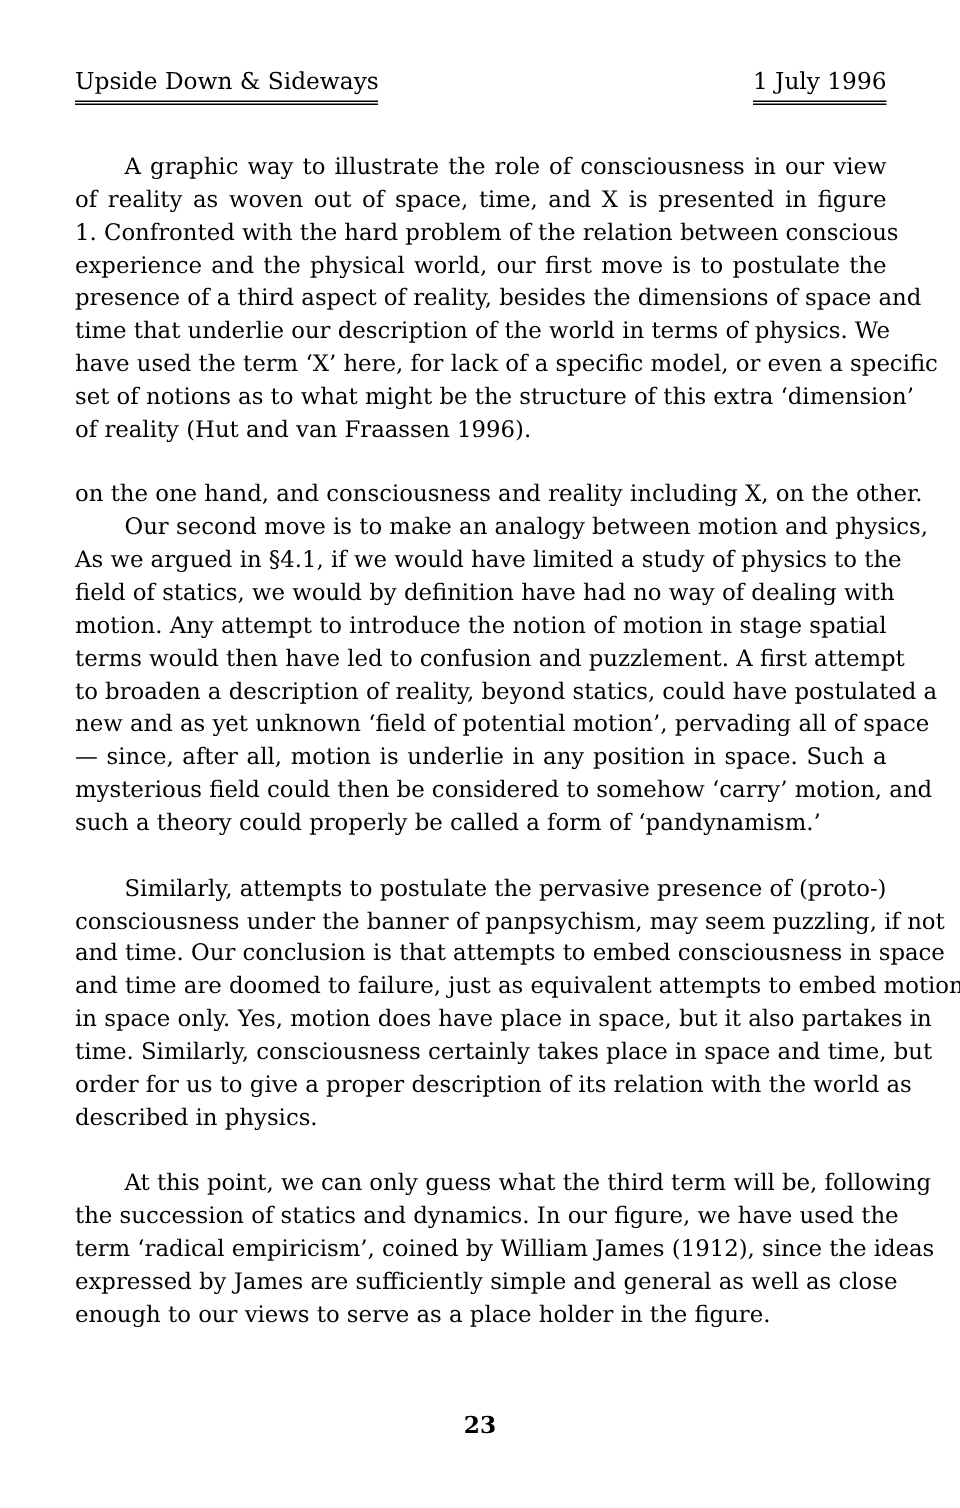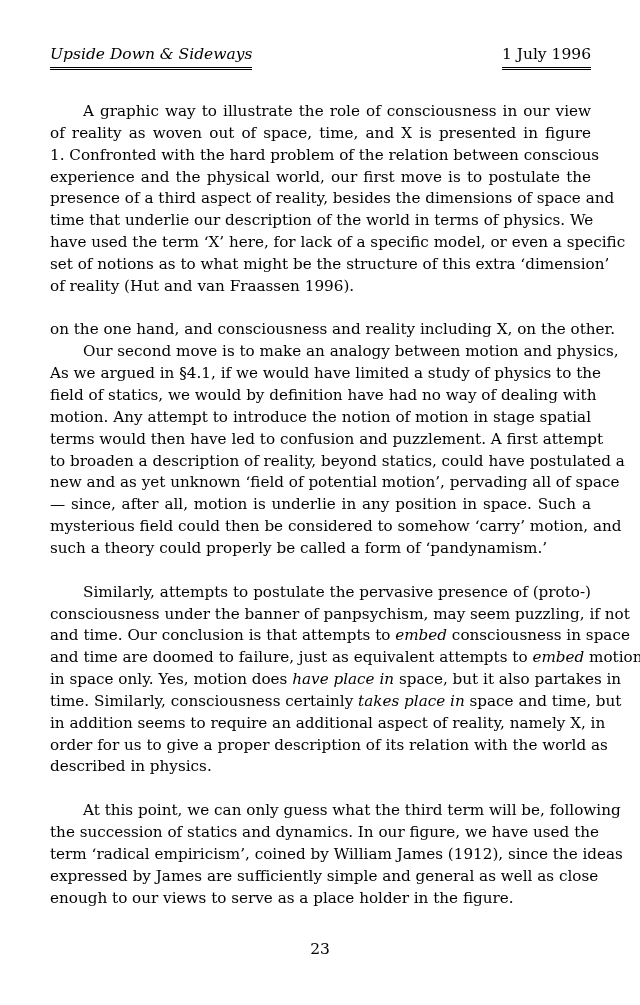--- a/index.html
+++ b/index.html
@@ -9,37 +9,37 @@
     color: #000;
   }
   .header {
     position: absolute; top: 44px; left: 50px; width: 541px; height: 28px;
   }
   .hdr-left, .hdr-right {
     position: absolute; top: 0; font-size: 15.5px; line-height: 20px;
     padding-bottom: 3px;
     border-bottom: 3px double #000;
   }
-  .hdr-left { left: 0; font-style: italic; }
+  .hdr-left { left: 0; }
   .hdr-right { right: 0; }
   .body-text {
     position: absolute; top: 101px; left: 50px; width: 541px;
     font-size: 15.2px; line-height: 21.85px;
   }
   .line {
     display: block; text-align: justify; text-align-last: justify;
     white-space: nowrap; height: 21.85px; overflow: visible;
   }
   .line.last { text-align-last: left; }
   .line.indent { text-indent: 33px; }
   .para { margin-bottom: 21.9px; }
-  .em { font-style: italic; }
+  .em { }
   .page-num {
     position: absolute; top: 940px; left: 0; width: 640px; text-align: center;
-    font-size: 15.5px; font-weight: normal;
+    font-size: 15.5px; font-weight: bold;
   }
 </style>
 </head>
 <body>
 
 <div class="header">
   <span class="hdr-left">Upside Down &amp; Sideways</span>
   <span class="hdr-right">1 July 1996</span>
 </div>
 
@@ -68,21 +68,20 @@
       <span class="line">mysterious field could then be considered to somehow ‘carry’ motion, and</span>
       <span class="line last">such a theory could properly be called a form of ‘pandynamism.’</span>
     </div>
     <div class="para">
       <span class="line indent">Similarly, attempts to postulate the pervasive presence of (proto-)</span>
       <span class="line">consciousness under the banner of panpsychism, may seem puzzling, if not</span>
       <span class="line">and time.  Our conclusion is that attempts to <span class="em">embed</span> consciousness in space</span>
       <span class="line">and time are doomed to failure, just as equivalent attempts to <span class="em">embed</span> motion</span>
       <span class="line">in space only.  Yes, motion does <span class="em">have place in</span> space, but it also partakes in</span>
       <span class="line">time.  Similarly, consciousness certainly <span class="em">takes place in</span> space and time, but</span>
-      <span class="line">in addition seems to require an additional aspect of reality, namely X, in</span>
       <span class="line">order for us to give a proper description of its relation with the world as</span>
       <span class="line last">described in physics.</span>
     </div>
     <div class="para">
       <span class="line indent">At this point, we can only guess what the third term will be, following</span>
       <span class="line">the succession of statics and dynamics.  In our figure, we have used the</span>
       <span class="line">term ‘radical empiricism’, coined by William James (1912), since the ideas</span>
       <span class="line">expressed by James are sufficiently simple and general as well as close</span>
       <span class="line last">enough to our views to serve as a place holder in the figure.</span>
     </div>

